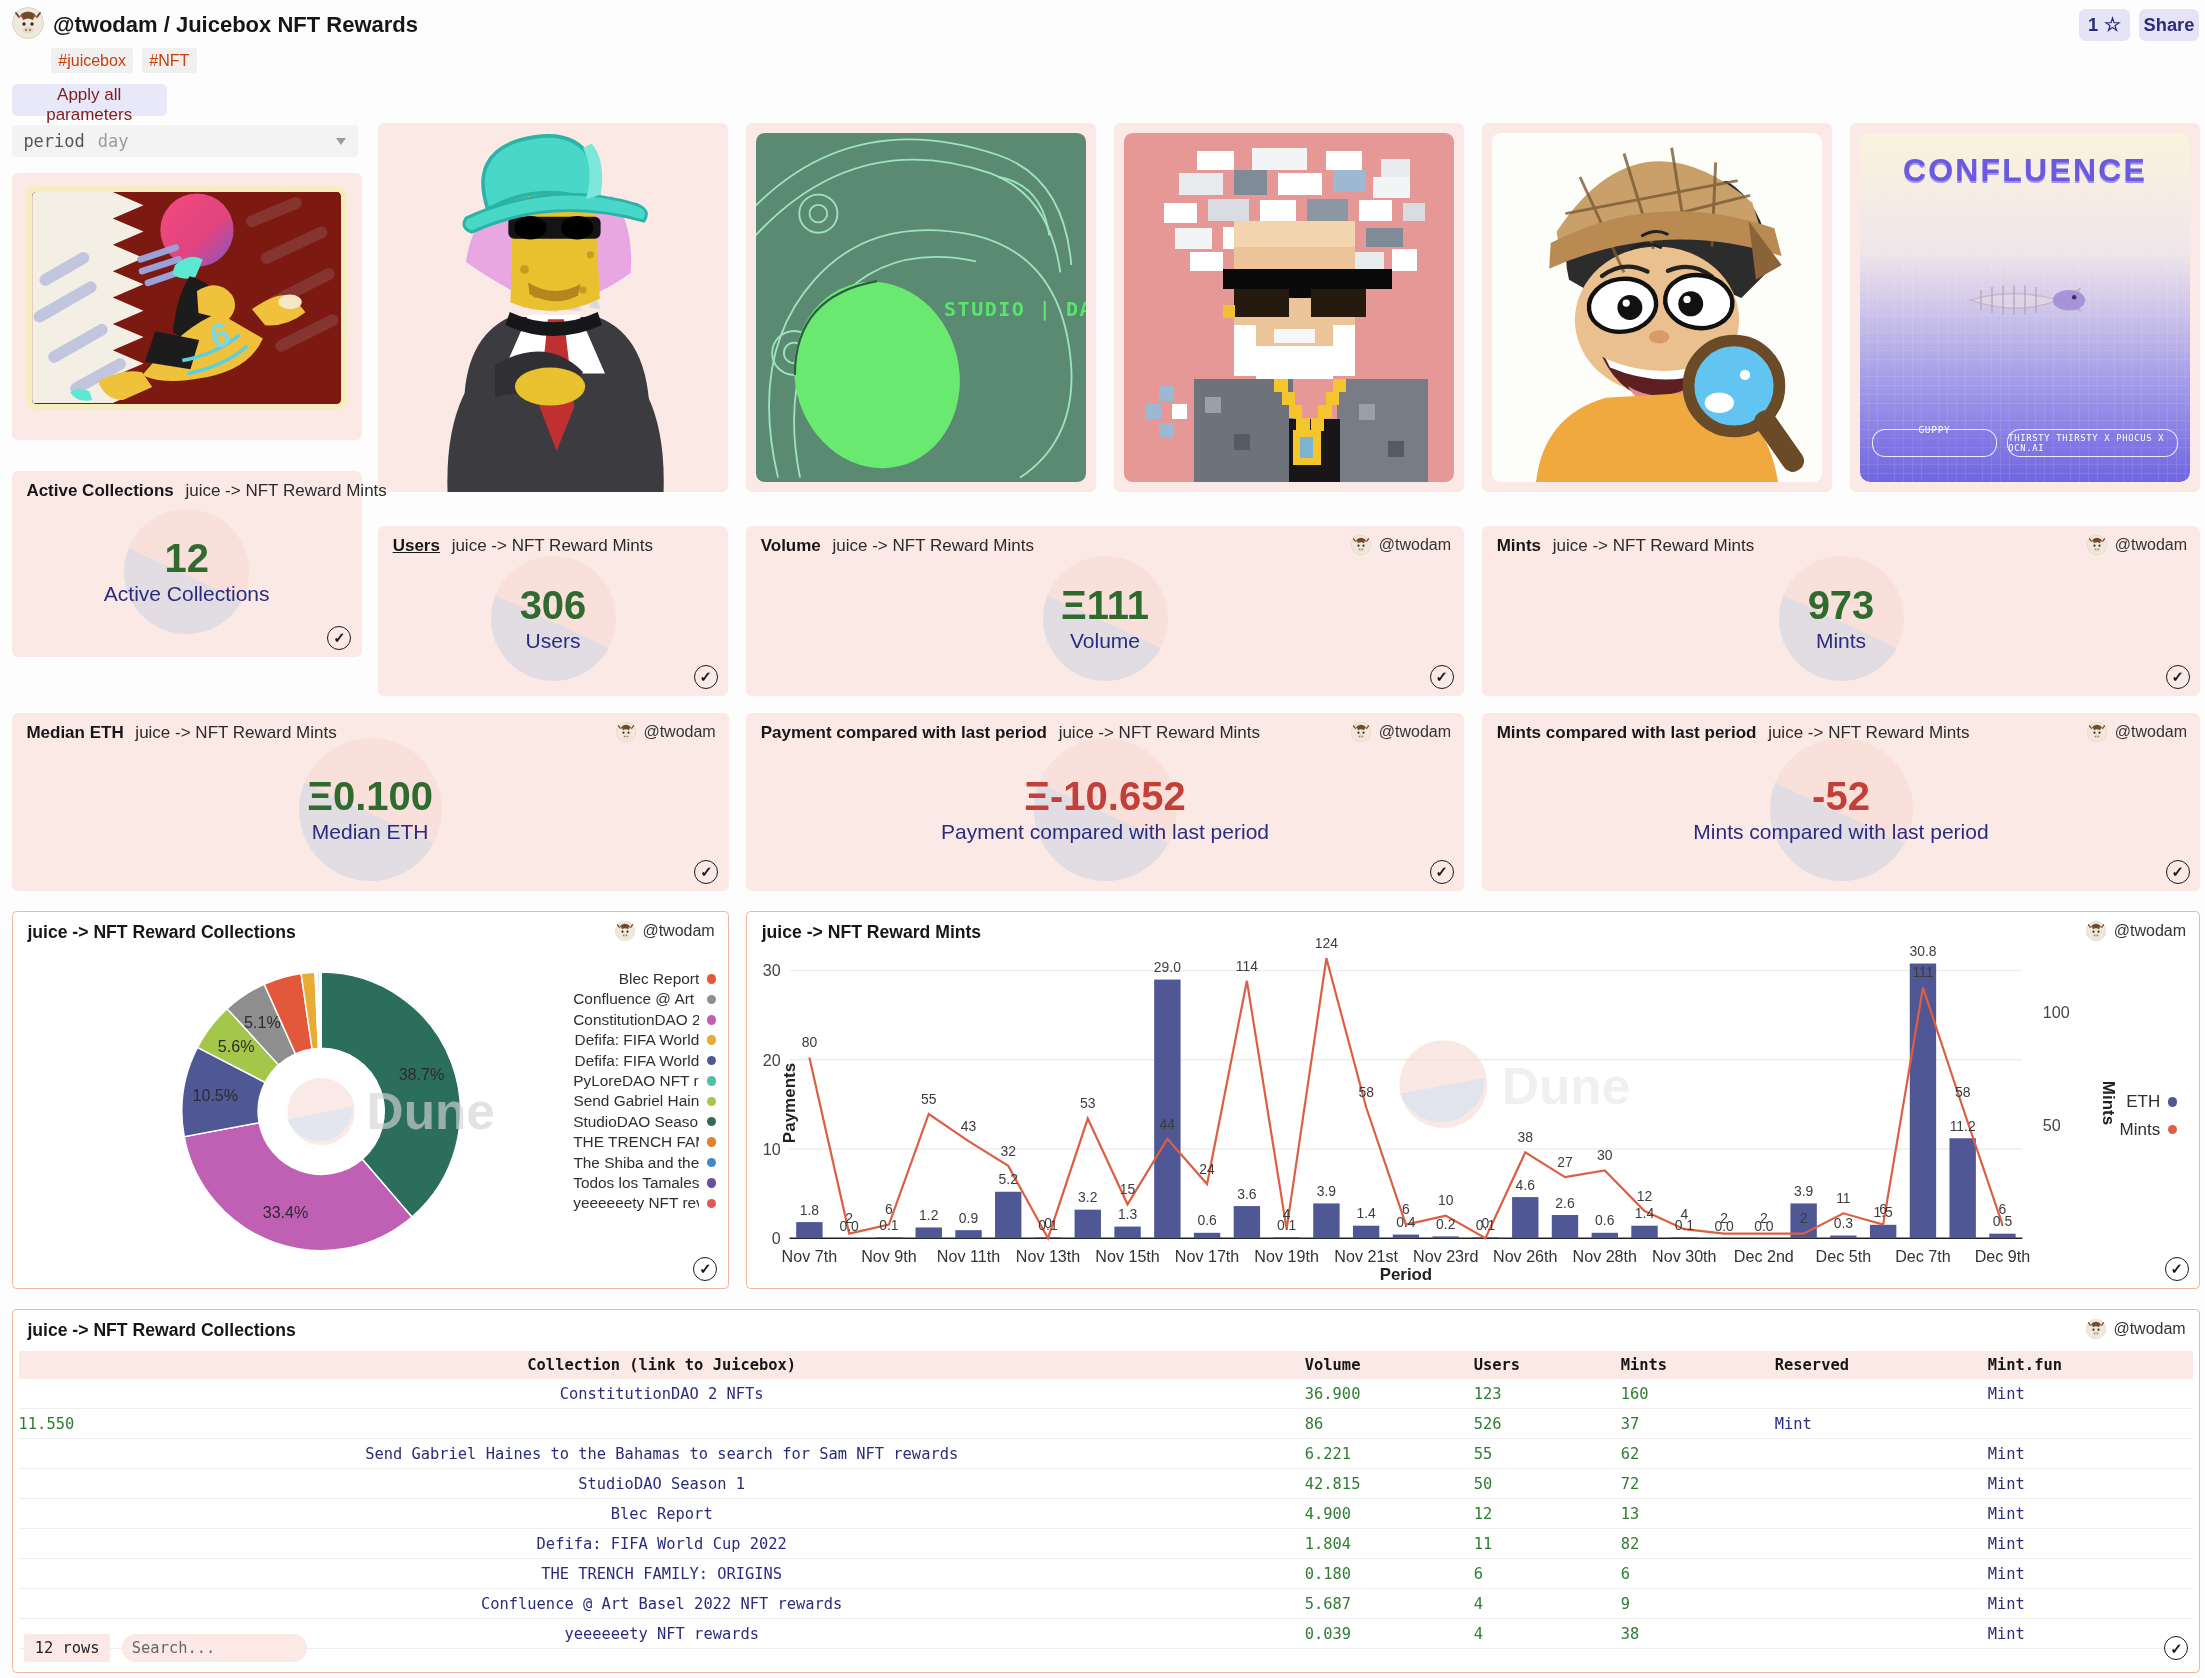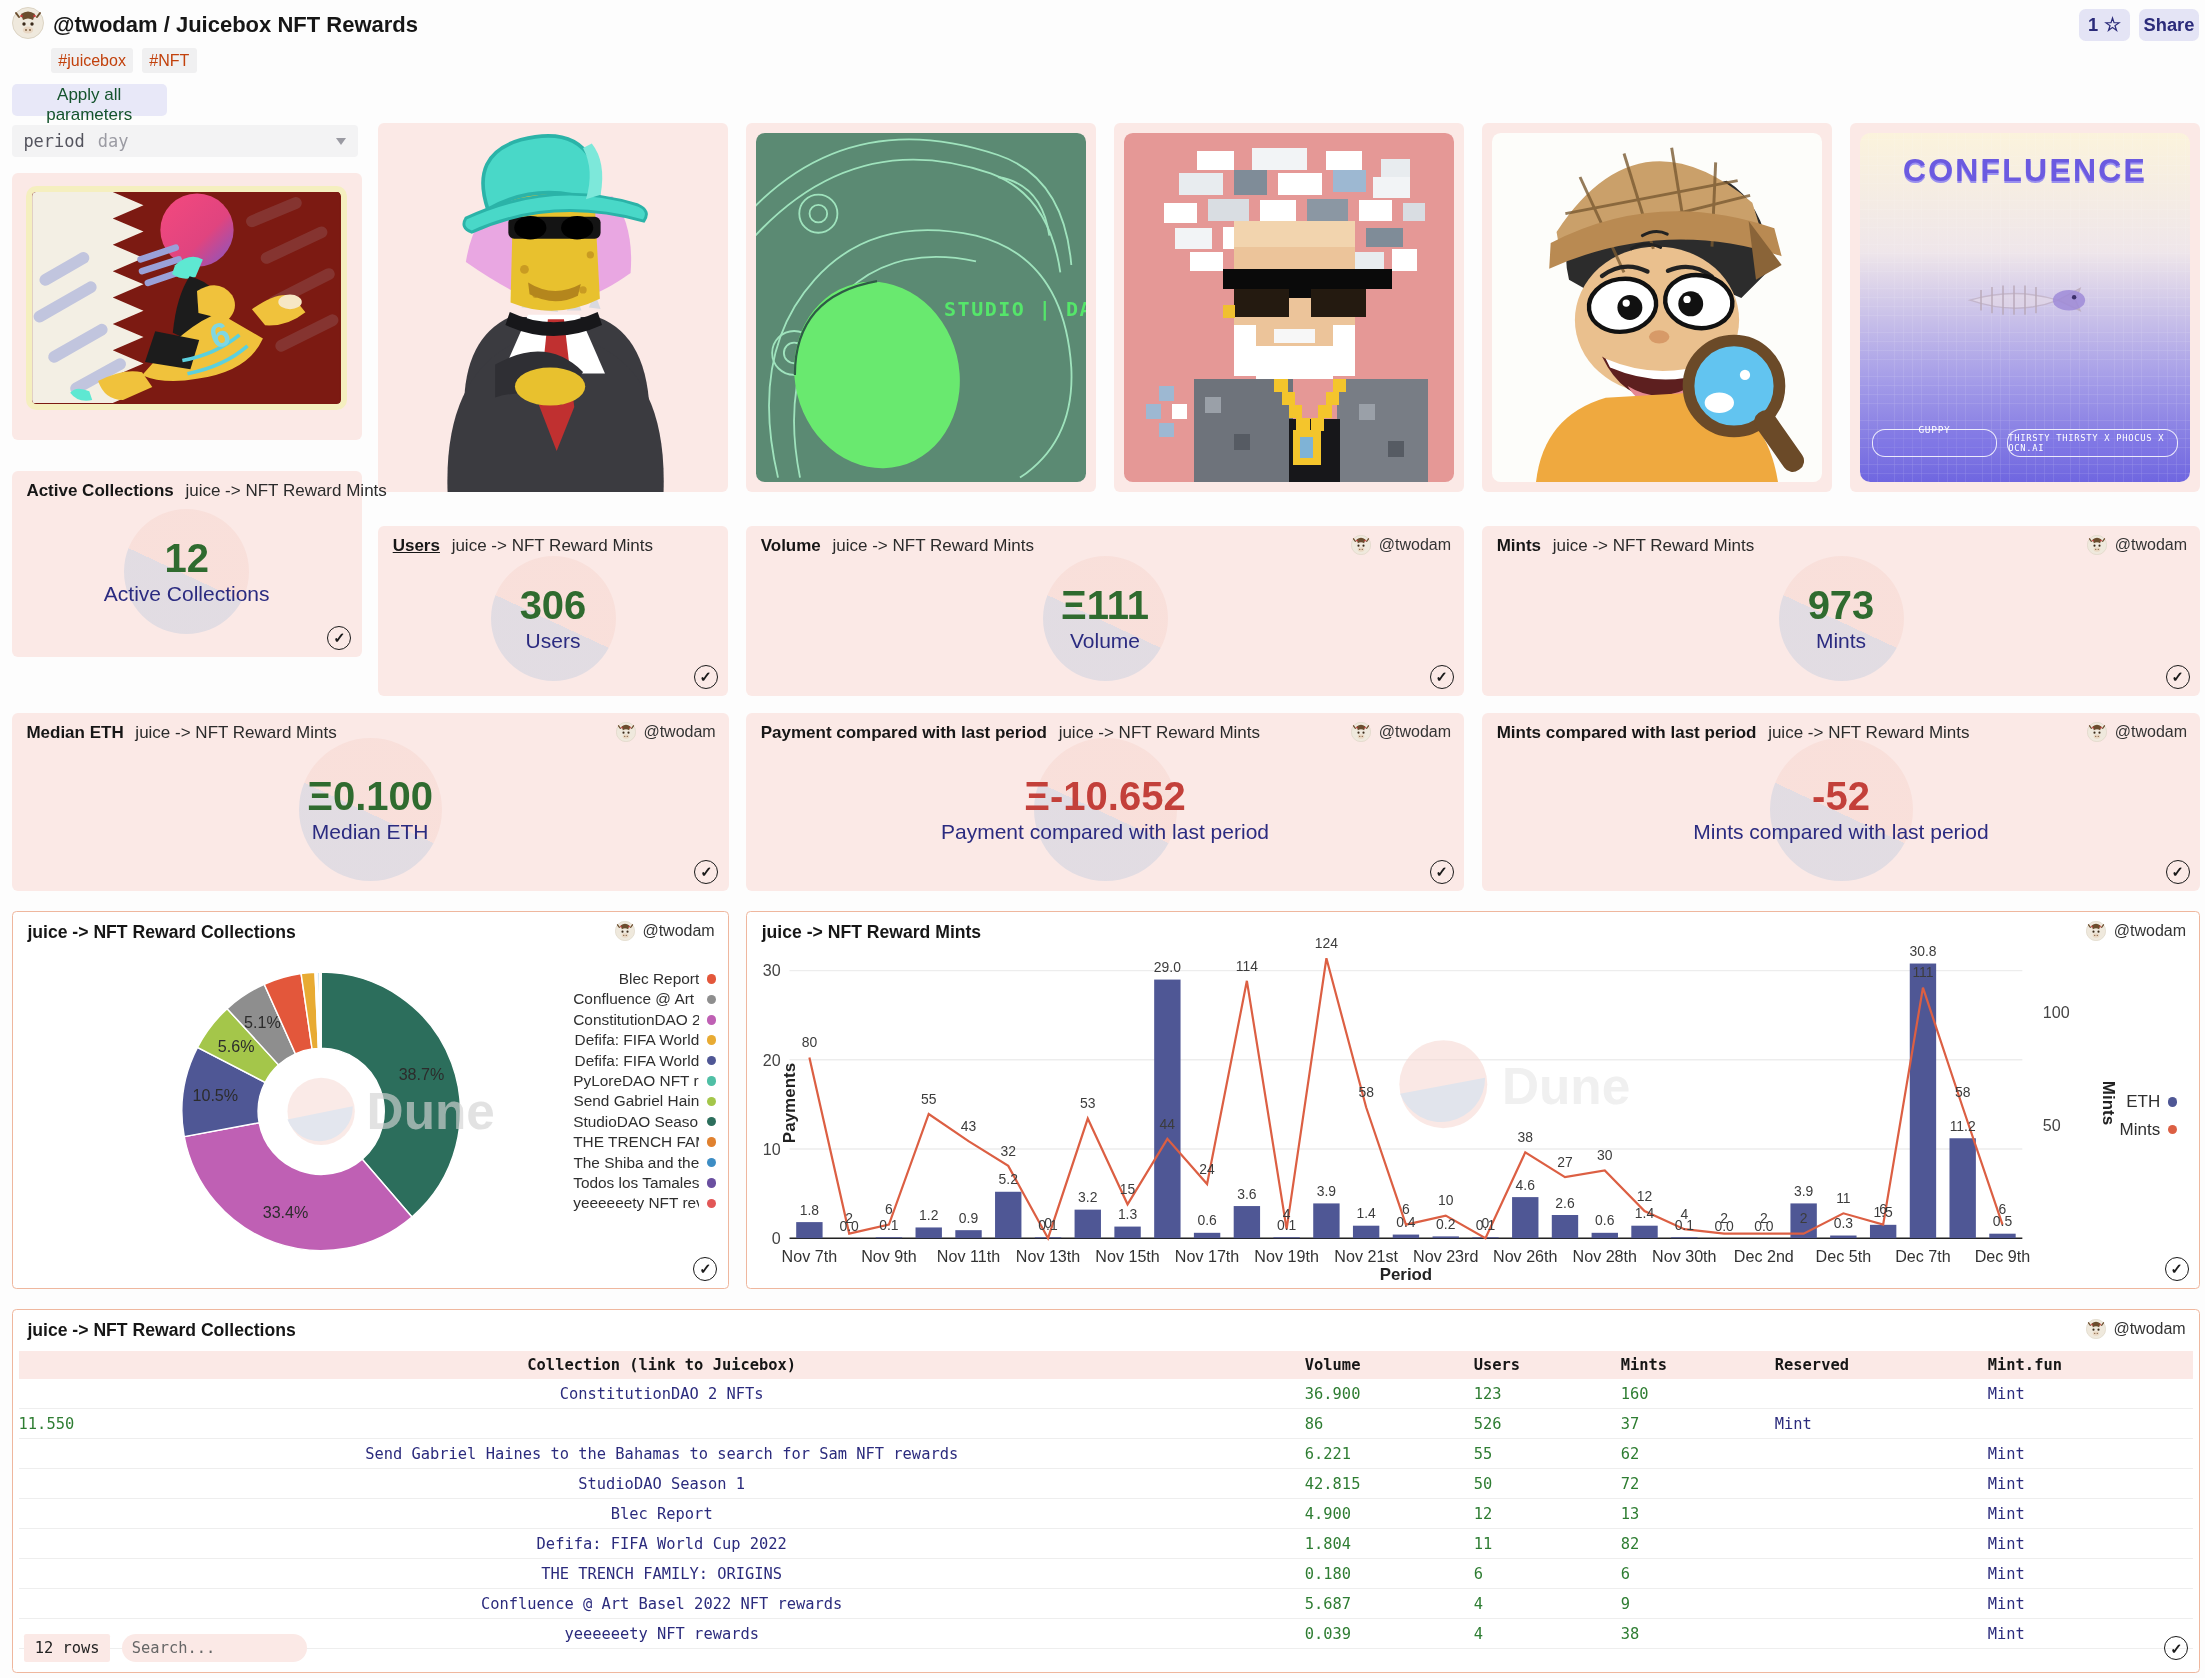--- a/index.html
+++ b/index.html
@@ -12,21 +12,21 @@
   .page-title{position:absolute;left:53px;top:11.7px;font-size:22px;font-weight:700;}
   .hdr-btn{position:absolute;top:8.8px;height:32px;border:none;border-radius:6.6px;background:#e4e4f5;
            color:#2b2b7a;font-size:18.3px;font-weight:600;font-family:"Liberation Sans",sans-serif;
            display:flex;align-items:center;justify-content:center;gap:5.9px;cursor:pointer;}
   .btn-star{left:2079px;width:51px;}
   .btn-share{left:2139px;width:60px;}
   .star-icon::before{content:"☆";font-size:19px;}
   .tags{position:absolute;left:51px;top:48px;display:flex;gap:8.8px;}
   .tag{background:#f0f0f1;color:#c2410c;font-size:16px;padding:3.7px 7.3px;border-radius:2.9px;}
   .apply-btn{position:absolute;left:11.7px;top:84px;width:155px;height:32px;border:none;border-radius:5.1px;
-             background:#e8e8f8;color:#14532d;font-size:17px;font-family:"Liberation Sans",sans-serif;cursor:pointer;}
+             background:#e8e8f8;color:#7f1d1d;font-size:17px;font-family:"Liberation Sans",sans-serif;cursor:pointer;}
   .param{position:absolute;left:11.7px;top:125px;width:346px;height:32px;background:#f3f3f4;border-radius:3.7px;
          display:flex;align-items:center;gap:13px;padding:0 11.7px;box-sizing:border-box;cursor:pointer;}
   .param-name{font-size:17px;color:#54545e;}
   .param-value{font-size:17px;color:#9b9ba3;flex:1;}
   .caret{width:0;height:0;border-left:5.9px solid transparent;border-right:5.9px solid transparent;border-top:7.3px solid #9a9aa2;}
 
   
   .card-pink{position:absolute;background:#fbe9e6;border-radius:5.9px;}
   .card-white{position:absolute;background:#ffffff;border:0.7px solid #efb79e;border-radius:4.4px;box-sizing:border-box;}
   .stat-head{position:absolute;left:14.7px;top:10.3px;display:flex;gap:11.7px;align-items:baseline;white-space:nowrap;}

